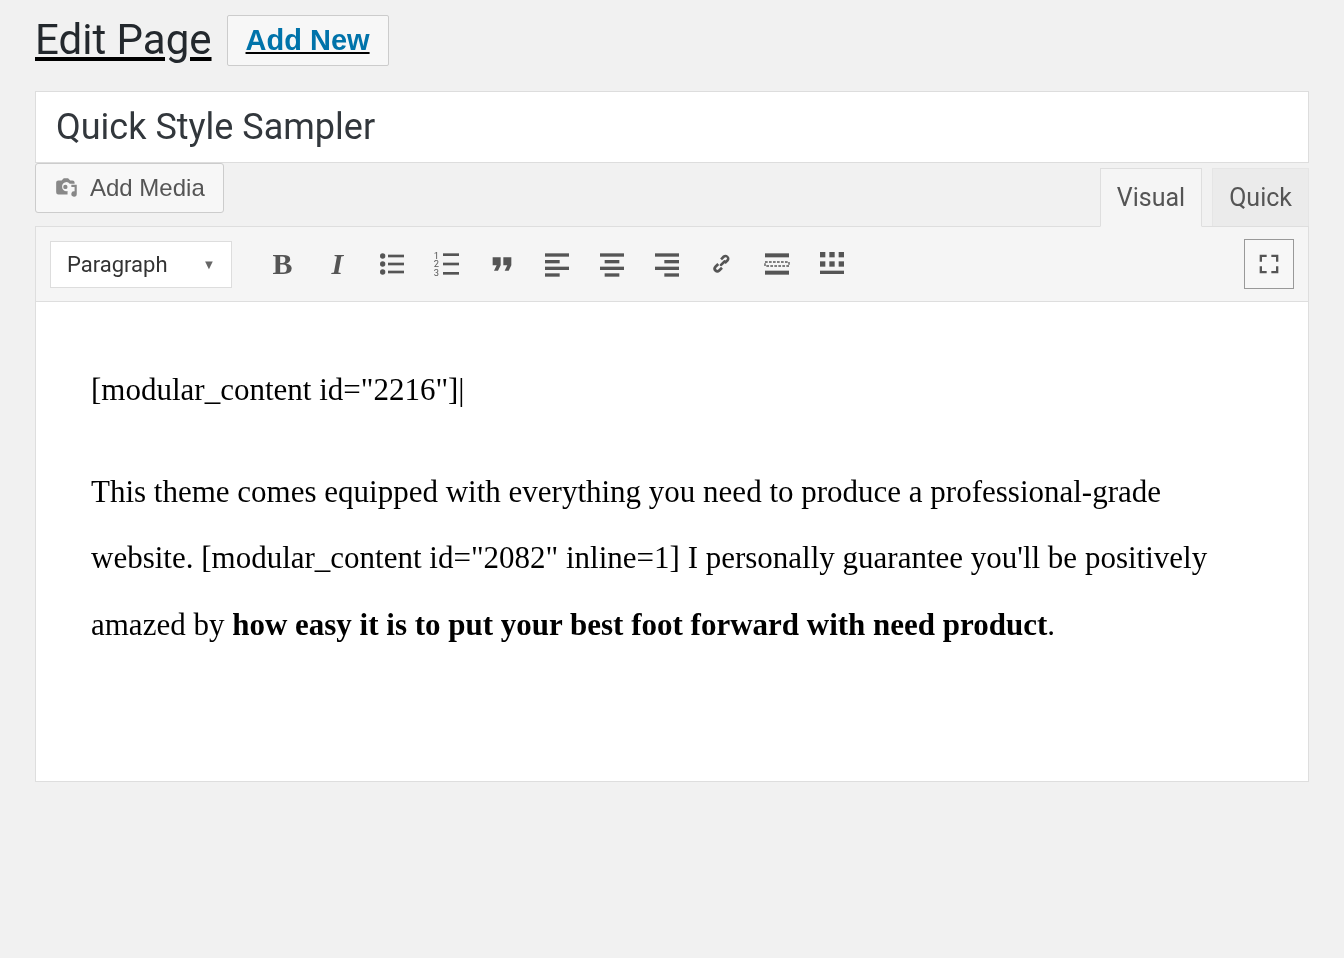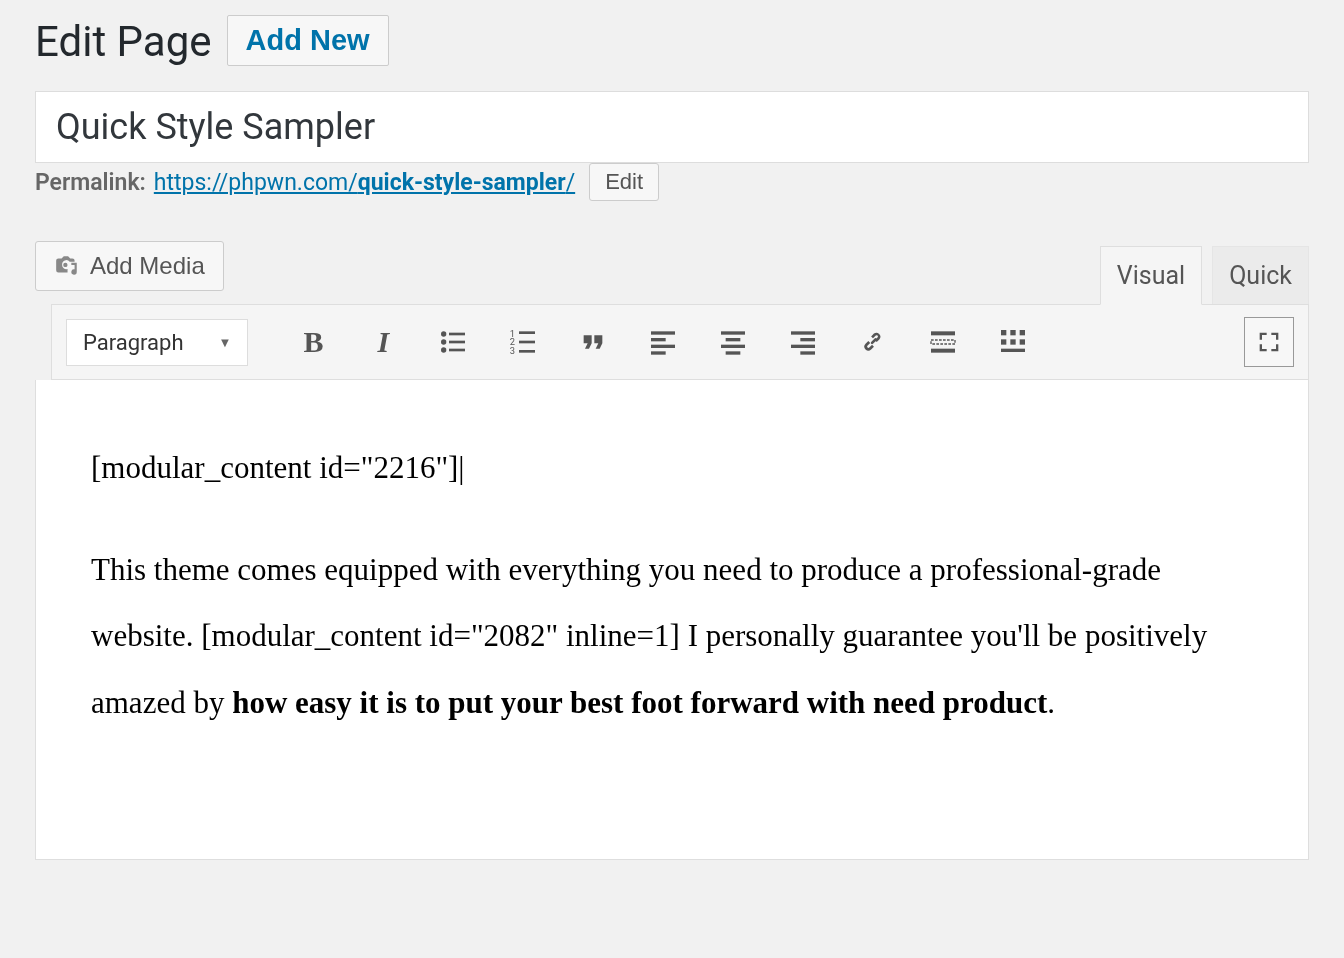--- a/index.html
+++ b/index.html
@@ -7,23 +7,24 @@
       font-family: -apple-system, BlinkMacSystemFont, "Segoe UI", Roboto, sans-serif;
       background: #f1f1f1;
       padding: 0;
       width: 1344px;
     }
     .wrap {
       padding: 15px 35px 0 35px;
     }
     .header-row {
       display: flex;
-      align-items: flex-end;
+      align-items: flex-start;
       gap: 15px;
       margin-bottom: 25px;
+      text-decoration: underline;
     }
     .page-title {
       font-size: 42px;
       font-weight: 400;
       color: #23282d;
     }
     .add-new-btn {
       background: #f7f7f7;
       border: 1px solid #ccc;
       color: #0073aa;
@@ -118,24 +119,23 @@
       border-bottom: 1px solid #f5f5f5;
       position: relative;
       z-index: 2;
     }
     .toolbar {
       background: #f5f5f5;
       border: 1px solid #dedede;
       padding: 12px 14px;
       display: flex;
       align-items: center;
-      gap: 20px;
+      gap: 5px;
       position: relative;
       margin-top: -1px;
-      margin-left: 16px;
     }
     .format-select {
       background: #fff;
       border: 1px solid #ddd;
       padding: 10px 16px;
       font-size: 22px;
       color: #333;
       display: flex;
       align-items: center;
       gap: 35px;
@@ -210,27 +210,20 @@
 <body>
 
 <div class="wrap">
   <div class="header-row">
     <h1 class="page-title">Edit Page</h1>
     <button class="add-new-btn">Add New</button>
   </div>
 
   <input type="text" class="title-input" value="Quick Style Sampler" style="">
 
-  <div class="permalink-row">
-    <span class="permalink-label">Permalink:</span>
-    <a class="permalink-link" href="#">
-      <span>https://phpwn.com/</span><span class="permalink-bold">quick-style-sampler</span><span>/</span>
-    </a>
-    <button class="edit-btn">Edit</button>
-  </div>
 
   <div class="editor-section">
     <div class="media-tabs-row">
       <button class="add-media-btn">
         <span class="media-icon">
           <svg viewBox="0 0 24 24">
               <path fill="#888" d="M4 5h3l2-2h4l2 2h2a2 2 0 012 2v1h-4.5a4 4 0 00-7 3 4 4 0 004 4 4 4 0 001-.13V18H4a2 2 0 01-2-2V7a2 2 0 012-2zm6.5 4a2 2 0 110 4 2 2 0 010-4zM21 9v8.5a2.5 2.5 0 11-2-2.45V11h-3V9h5z"></path>
             </svg>
         </span>
         <span>Add Media</span>

